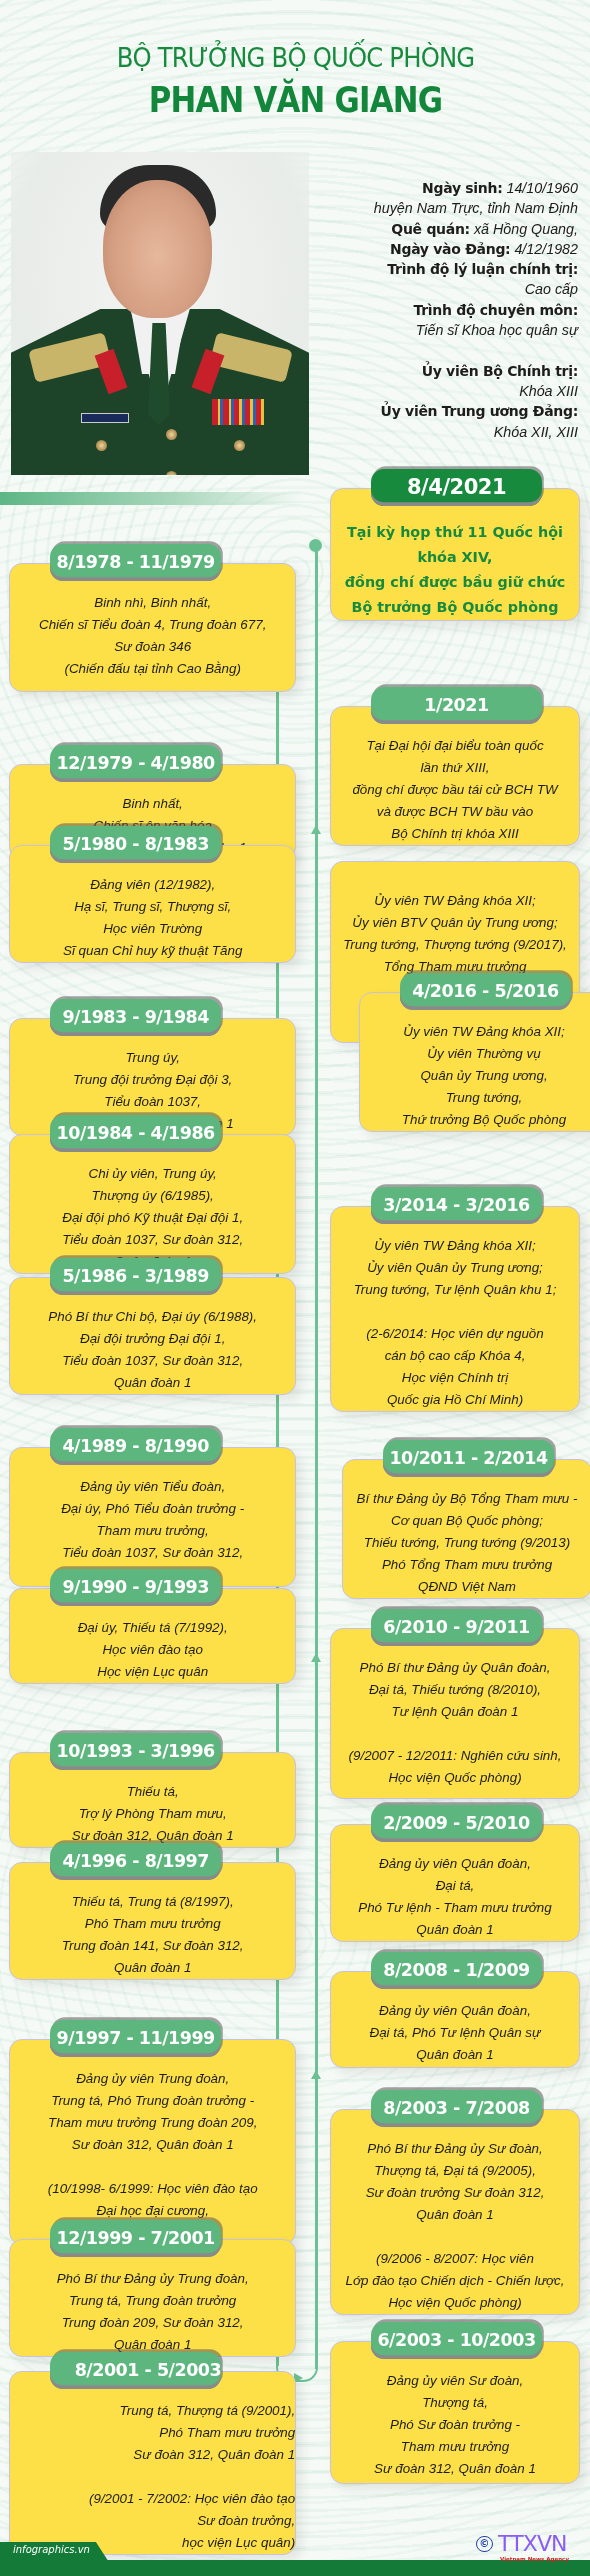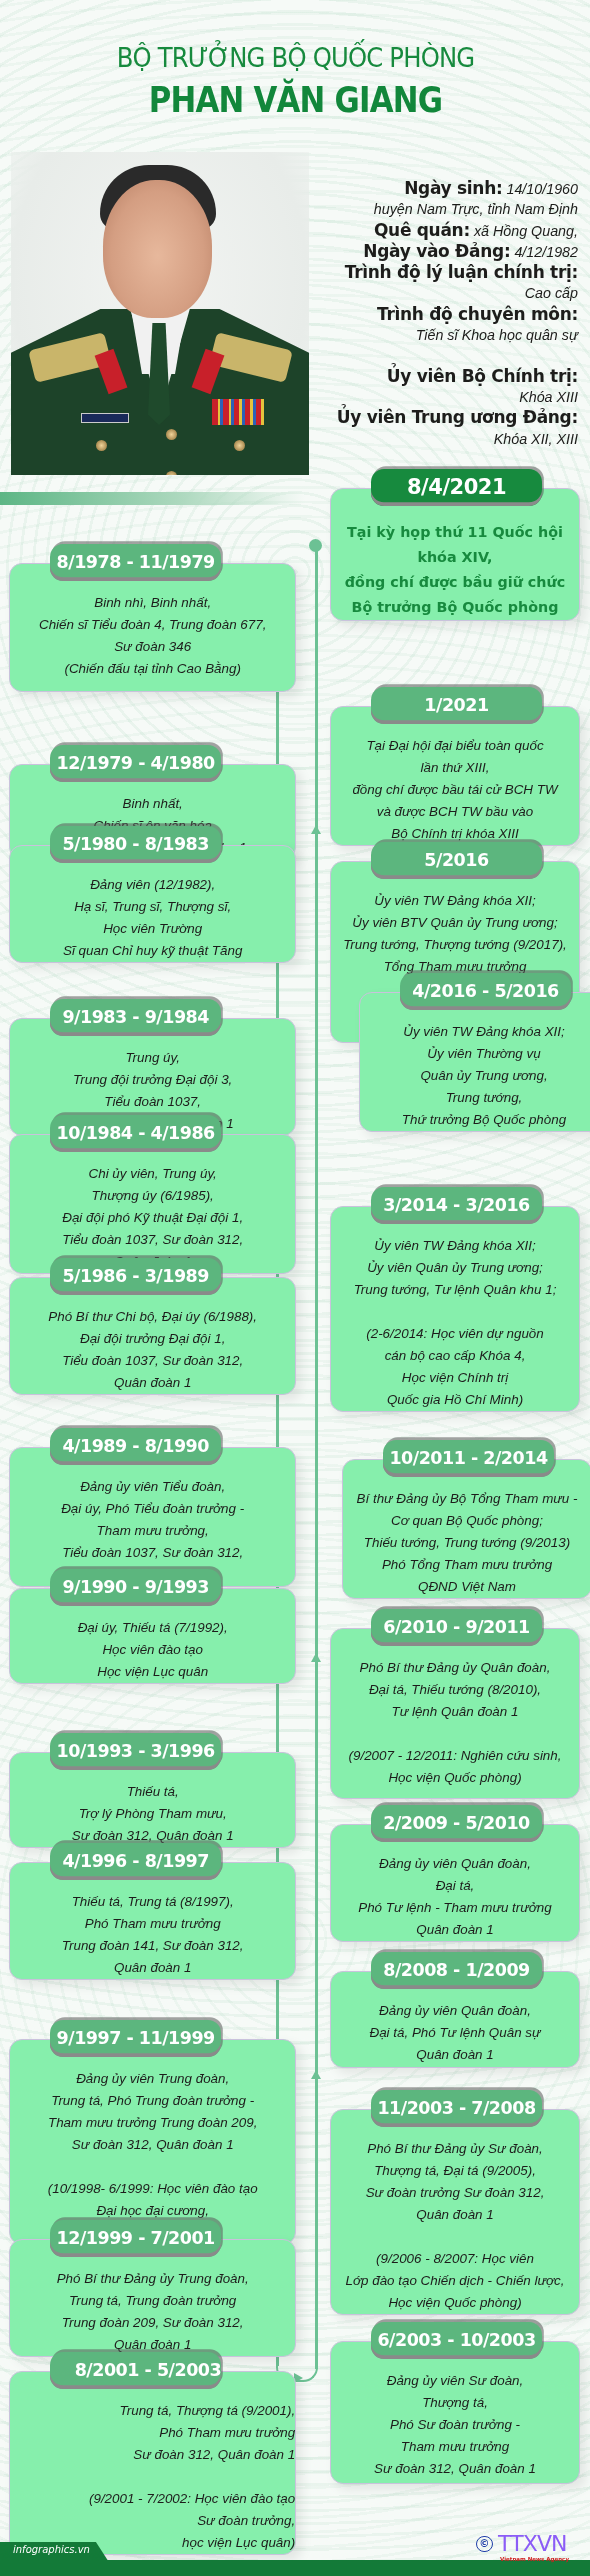--- a/index.html
+++ b/index.html
@@ -55,33 +55,33 @@
   .portrait .tab-l { position:absolute; left: 90px; top: 199px; width: 20.3px; height: 41px; background:#c8202a; transform: rotate(-20deg); }
   .portrait .tab-r { position:absolute; left: 187px; top: 199px; width: 20.3px; height: 41px; background:#c8202a; transform: rotate(20deg); }
   .portrait .ribbons { position:absolute; left: 201px; top: 247px; width: 52px; height: 26px; background: repeating-linear-gradient(90deg,#c8202a 0 5.5px,#e5c23d 5.5px 8.3px,#2b62b8 8.3px 11px); }
   .portrait .nameplate { position:absolute; left: 70px; top: 261px; width: 48px; height: 10.2px; background:#1a2a5a; border:0.9px solid #ccc; }
   .portrait .btn { position:absolute; width: 11px; height: 11px; border-radius:50%; background: radial-gradient(circle,#f0d49a,#8a6a30); }
   .accent-bar {
     position: absolute; left: 0; top: 492px; width: 305px; height: 13px; z-index: 2;
     background: linear-gradient(90deg, #5db685 0%, #aed9bf 60%, rgba(174,217,191,0) 100%);
   }
   .bio { position: absolute; right: 13px; top: 178px; width: 314px; text-align: right; z-index: 3; font-size: 14.3px; line-height: 20.3px; color: #1d1d1b; }
-  .bio .label { font-weight: bold; font-family: "DejaVu Sans", sans-serif; font-size: 17px; letter-spacing: -0.3px; }
+  .bio .label { font-weight: bold; font-family: "DejaVu Sans", sans-serif; font-size: 14px; letter-spacing: -0.3px; }
   .bio .val { font-style: italic; font-family: "Liberation Sans", sans-serif; }
   .bio .gap { height: 20.3px; }
   .timeline-left { position:absolute; left: 276px; top: 628px; width: 2.8px; height: 1738px; background:#6cc194; z-index:2; }
   .timeline-left-arrow { position:absolute; left: 268px; top: 623px; width: 0; height:0; border-left:9.2px solid transparent; border-right:9.2px solid transparent; border-top:11px solid #6cc194; z-index:2; }
   .timeline-right { position:absolute; left: 315px; top: 548px; width: 2.8px; height: 1821px; background:#6cc194; z-index:2; }
   .timeline-right-dot { position:absolute; left: 309px; top: 539px; width: 13px; height: 13px; border-radius:50%; background:#6cc194; z-index:2; }
   .timeline-u { position:absolute; left: 276px; top: 2345px; width: 42px; height: 37px; border:2.8px solid #6cc194; border-top:none; border-radius: 0 0 14.8px 14.8px; z-index:2; }
   .arrow-mid { position:absolute; width:0; height:0; z-index:3; }
   .arrow-down { border-left:5.5px solid transparent; border-right:5.5px solid transparent; border-top:9.2px solid #6cc194; }
   .arrow-up { border-left:5.5px solid transparent; border-right:5.5px solid transparent; border-bottom:9.2px solid #6cc194; }
   .card {
-    position: absolute; background: #86efac; z-index: 3;
+    position: absolute; background: #fde047; z-index: 3;
     border: 1.4px solid #c9c2dc; border-radius: 13px;
     box-shadow: 5.5px 5.5px 11px rgba(0,0,0,0.08);
     text-align: center; font-style: italic; color: #1d1d1b;
     font-size: 13.4px; line-height: 22px;
     padding-top: 28px;
     font-family: "Liberation Sans", sans-serif;
   }
   .card.left { left: 9.2px; width: 287px; }
   .card.right { left: 330px; width: 250px; }
   .badge {
@@ -280,21 +280,20 @@
     </div>
     <div class="card right" style="top: 706px; min-height: 125px;">
       <div class="badge">1/2021</div>
       <span class="line">Tại Đại hội đại biểu toàn quốc</span>
       <span class="line">lần thứ XIII,</span>
       <span class="line">đồng chí được bầu tái cử BCH TW</span>
       <span class="line">và được BCH TW bầu vào</span>
       <span class="line">Bộ Chính trị khóa XIII</span>
     </div>
     <div class="card right" style="top: 861px; min-height: 182px;">
-      <div class="badge">5/2016</div>
       <span class="line">Ủy viên TW Đảng khóa XII;</span>
       <span class="line">Ủy viên BTV Quân ủy Trung ương;</span>
       <span class="line">Trung tướng, Thượng tướng (9/2017),</span>
       <span class="line">Tổng Tham mưu trưởng</span>
       <span class="line">QĐND Việt Nam,</span>
       <span class="line">Thứ trưởng Bộ Quốc phòng</span>
     </div>
     <div class="card right" style="top: 992px; min-height: 138px; margin-left: 29px;">
       <div class="badge">4/2016 - 5/2016</div>
       <span class="line">Ủy viên TW Đảng khóa XII;</span>
@@ -338,21 +337,21 @@
       <span class="line">Phó Tư lệnh - Tham mưu trưởng</span>
       <span class="line">Quân đoàn 1</span>
     </div>
     <div class="card right" style="top: 1971px; min-height: 97px;">
       <div class="badge">8/2008 - 1/2009</div>
       <span class="line">Đảng ủy viên Quân đoàn,</span>
       <span class="line">Đại tá, Phó Tư lệnh Quân sự</span>
       <span class="line">Quân đoàn 1</span>
     </div>
     <div class="card right" style="top: 2109px; min-height: 157px;">
-      <div class="badge">11/2003 - 7/2008</div>
+      <div class="badge">8/2003 - 7/2008</div>
       <span class="line">Phó Bí thư Đảng ủy Sư đoàn,</span>
       <span class="line">Thượng tá, Đại tá (9/2005),</span>
       <span class="line">Sư đoàn trưởng Sư đoàn 312,</span>
       <span class="line">Quân đoàn 1</span>
       <span class="blank"></span>
       <span class="line">(9/2006 -  8/2007: Học viên</span>
       <span class="line">Lớp đào tạo Chiến dịch - Chiến lược,</span>
       <span class="line">Học viện Quốc phòng)</span>
     </div>
     <div class="card right" style="top: 2341px; min-height: 143px;">

